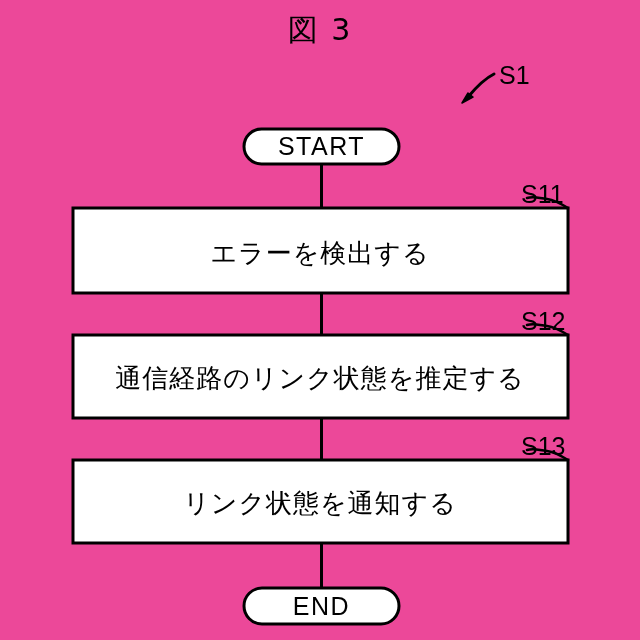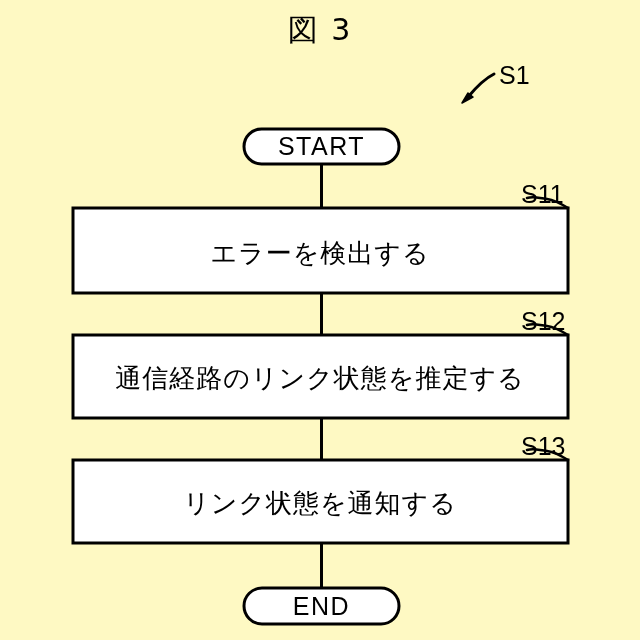--- a/index.html
+++ b/index.html
@@ -9,21 +9,21 @@
     background: #ffffff;
   }
   body {
     font-family: "Liberation Sans", "DejaVu Sans", sans-serif;
     color: #000000;
   }
   #canvas {
     position: relative;
     width: 640px;
     height: 640px;
-    background: #fef9c3;
+    background: #ec4899;
     overflow: hidden;
   }
   #figure-svg {
     position: absolute;
     left: 0;
     top: 0;
     width: 640px;
     height: 640px;
     display: block;
   }

